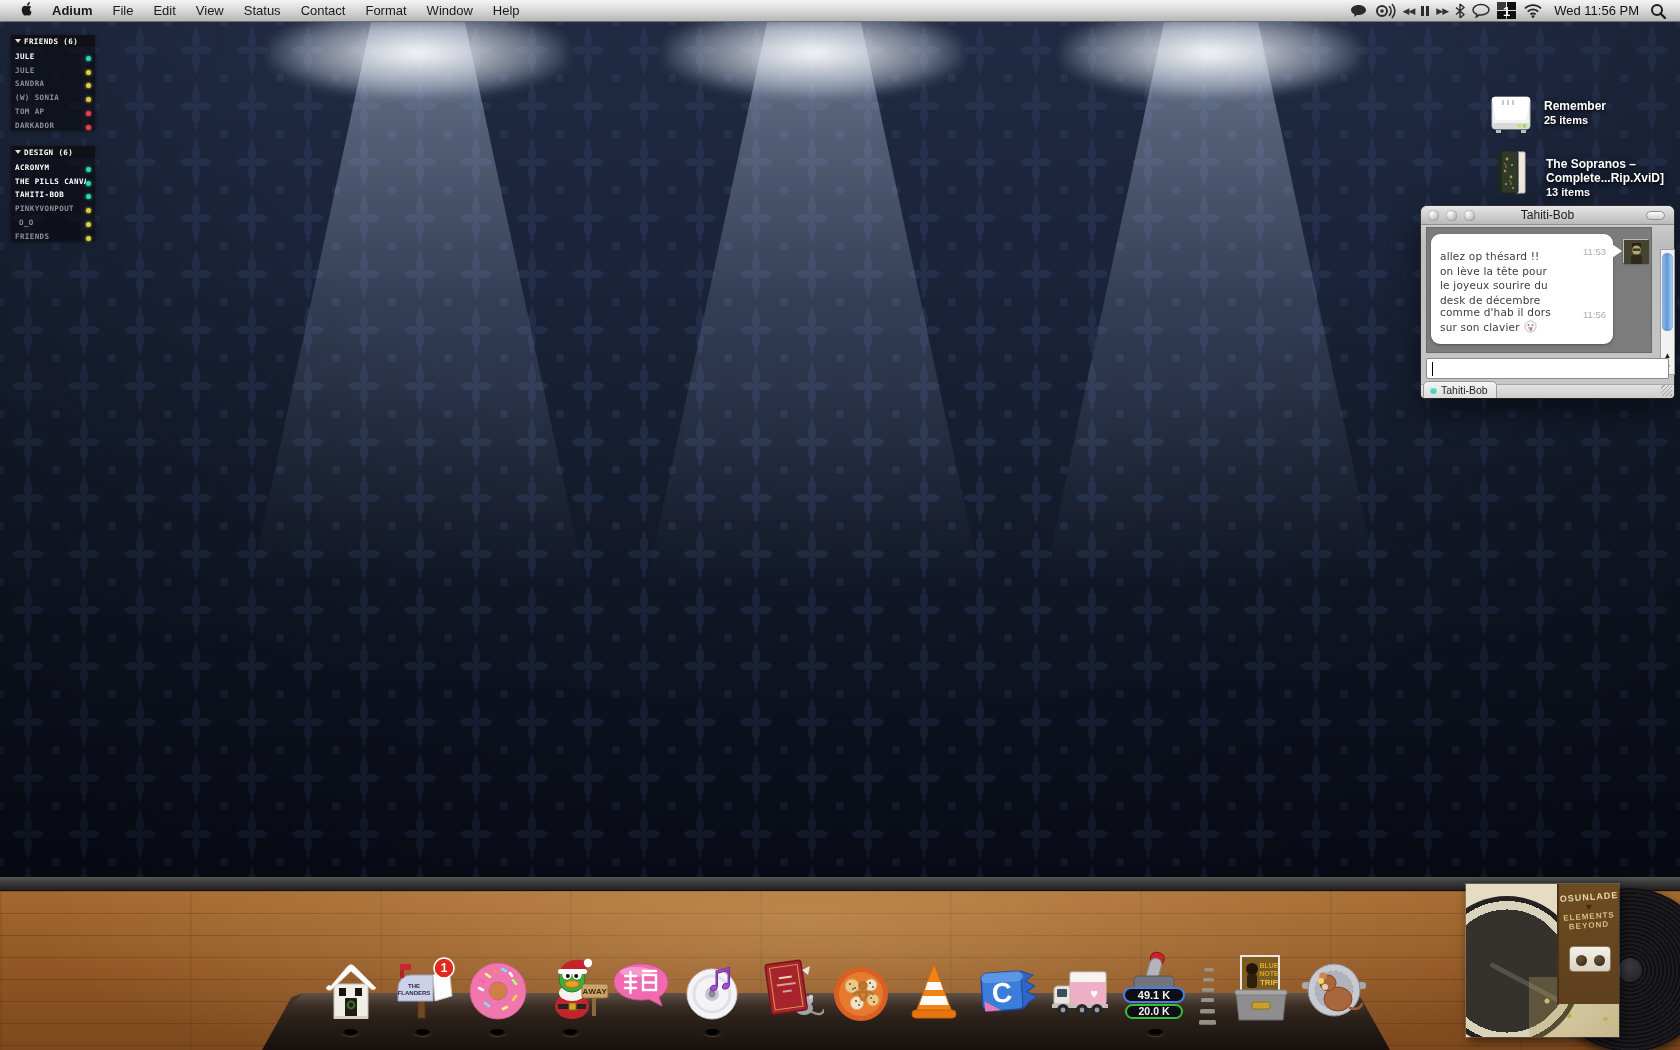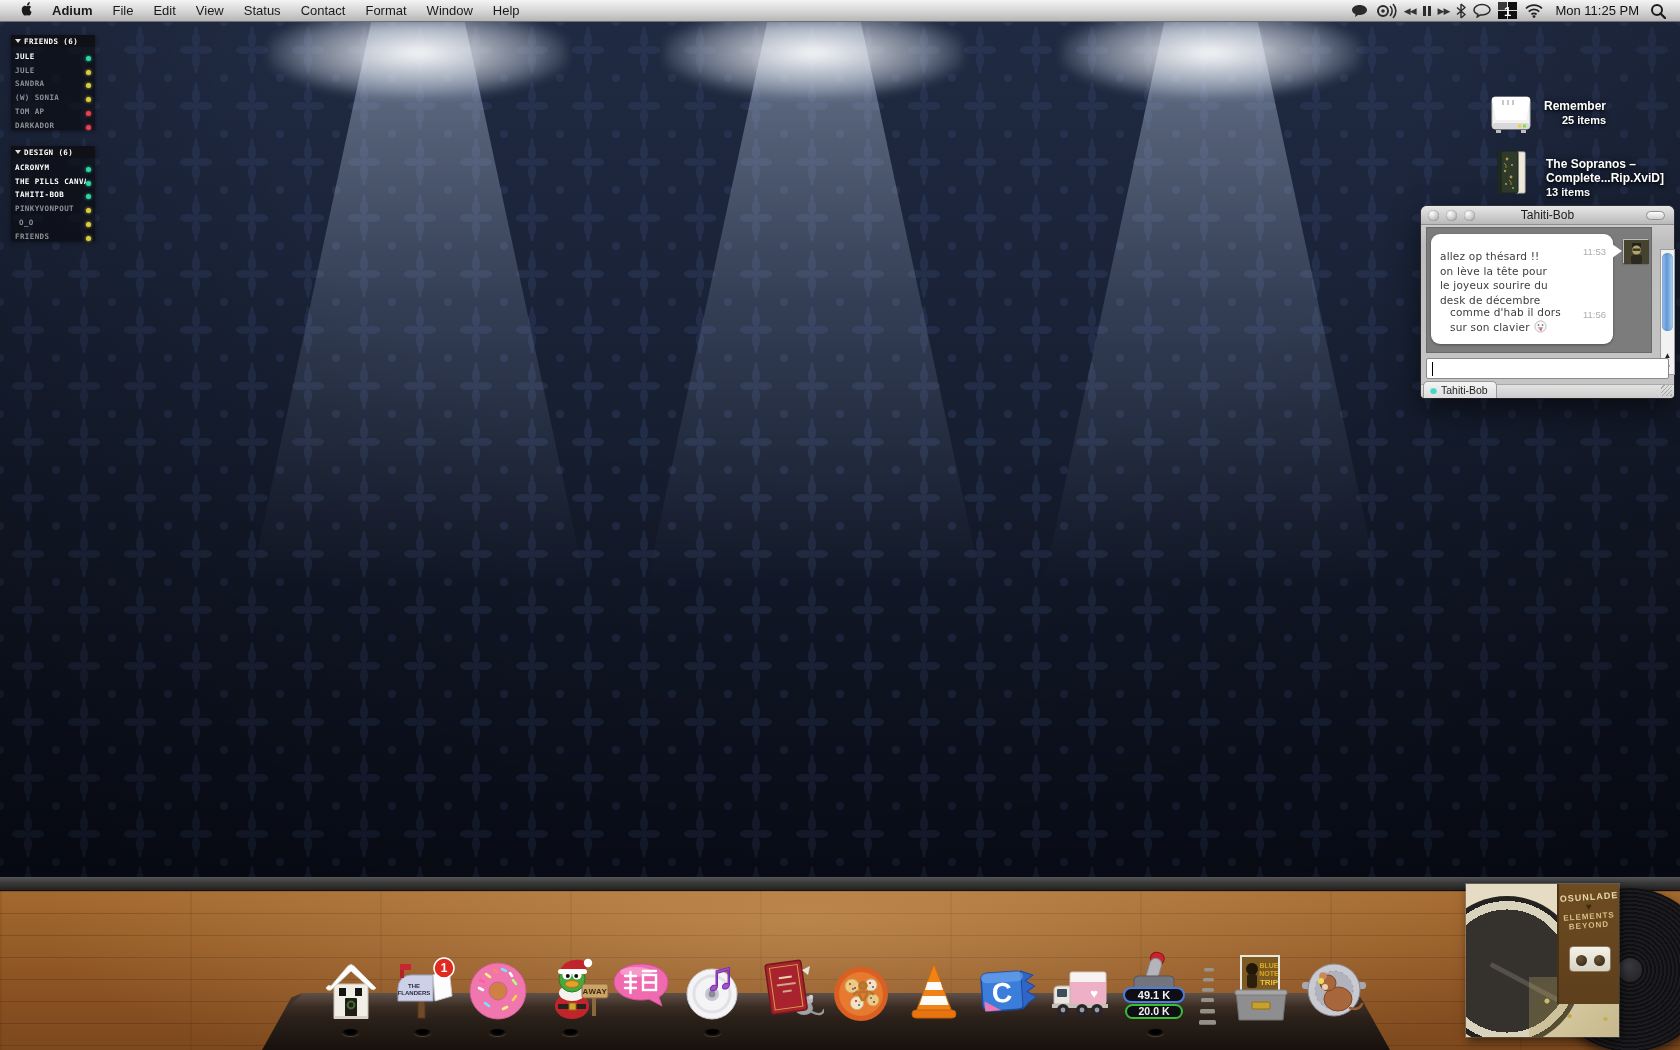--- a/index.html
+++ b/index.html
@@ -256,21 +256,21 @@
             <rect x="10" y="9" width="9" height="8" fill="#0f0f0f"></rect>
           <text x="9.5" y="13.5" text-anchor="middle" font-size="13" font-weight="bold" fill="#fff">1</text>
         </svg>
       </div>
       <div class="mb-ic">
         <svg width="20" height="15" viewBox="0 0 20 15">
           <path fill="none" stroke="#222" stroke-width="1.8" d="M2 5.5 a11 11 0 0 1 16 0 M4.8 8.6 a7 7 0 0 1 10.4 0 M7.5 11.5 a3.5 3.5 0 0 1 5 0"></path>
           <circle cx="10" cy="13.6" r="1.4" fill="#222"></circle>
         </svg>
       </div>
-      <div class="mb-clock">Mon 11:25 PM</div>
+      <div class="mb-clock">Wed 11:56 PM</div>
       <div class="mb-ic">
         <svg width="16" height="16" viewBox="0 0 16 16">
             <circle cx="7" cy="7" r="5" fill="none" stroke="#1c1c1c" stroke-width="2"></circle>
             <line x1="10.5" y1="10.5" x2="15" y2="15" stroke="#1c1c1c" stroke-width="2.4" stroke-linecap="round"></line>
           </svg>
       </div>
     </div>
   </div>
 
   <div class="buddy-group" style="top:35px;">
@@ -329,21 +329,21 @@
       <span class="buddy-name" style="padding-left:4px">O_O</span>
         <span class="dot"></span>
       </div>
     <div class="buddy-row" data-status="idle">
       <span class="buddy-name">FRIENDS</span>
         <span class="dot"></span>
       </div>
   </div>
 
 
-  <div class="desk-item" style="left:1488px; top:91px;text-align:right;">
+  <div class="desk-item" style="left:1488px; top:91px;">
     <div class="desk-icon">
       <svg width="46" height="46" viewBox="0 0 46 46">
         <rect x="4" y="6" width="38" height="32" rx="3" fill="#f2f2f2" stroke="#b9b9b9"></rect>
         <path d="M4 9 a3 3 0 0 1 3-3 h32 a3 3 0 0 1 3 3 l-4 20 h-30 z" fill="#ffffff"></path>
         <rect x="14" y="9" width="2" height="5" fill="#c9c9c9"></rect>
           <rect x="19" y="9" width="2" height="5" fill="#c9c9c9"></rect>
           <rect x="24" y="9" width="2" height="5" fill="#c9c9c9"></rect>
         <rect x="5" y="32" width="36" height="6" rx="2" fill="#d9d9d9"></rect>
         <rect x="30" y="33.5" width="3" height="3" fill="#e8d23a"></rect>
           <rect x="35" y="33.5" width="3" height="3" fill="#8adf3a"></rect>
@@ -394,21 +394,21 @@
     <div id="msg-area">
       <div id="bubble">
         <div id="bubble-tail"></div>
         <div class="msg-block" style="top:15px;">
           <div>allez op thésard  !!</div>
           <div>on lève la tête pour</div>
           <div>le joyeux sourire du</div>
           <div>desk de décembre</div>
         </div>
         <div class="msg-time" style="top:12px;">11:53</div>
-        <div class="msg-block" style="top:71px;margin-left:10px;">
+        <div class="msg-block" style="top:71px;">
           <div>comme d'hab il dors</div>
           <div style="display:flex; align-items:center; gap:4px;">
             <span>sur son clavier</span>
             <svg width="13" height="13" viewBox="0 0 14 14">
               <circle cx="7" cy="7" r="6" fill="#fafafa" stroke="#b5b5b5"></circle>
               <circle cx="4.8" cy="5.4" r="0.9" fill="#555"></circle>
                 <circle cx="9.2" cy="5.4" r="0.9" fill="#555"></circle>
               <path d="M4.5 8.5 h5" stroke="#777" stroke-width="1"></path>
               <rect x="6" y="8.6" width="2.6" height="3" rx="1.3" fill="#e05a6a"></rect>
             </svg>

